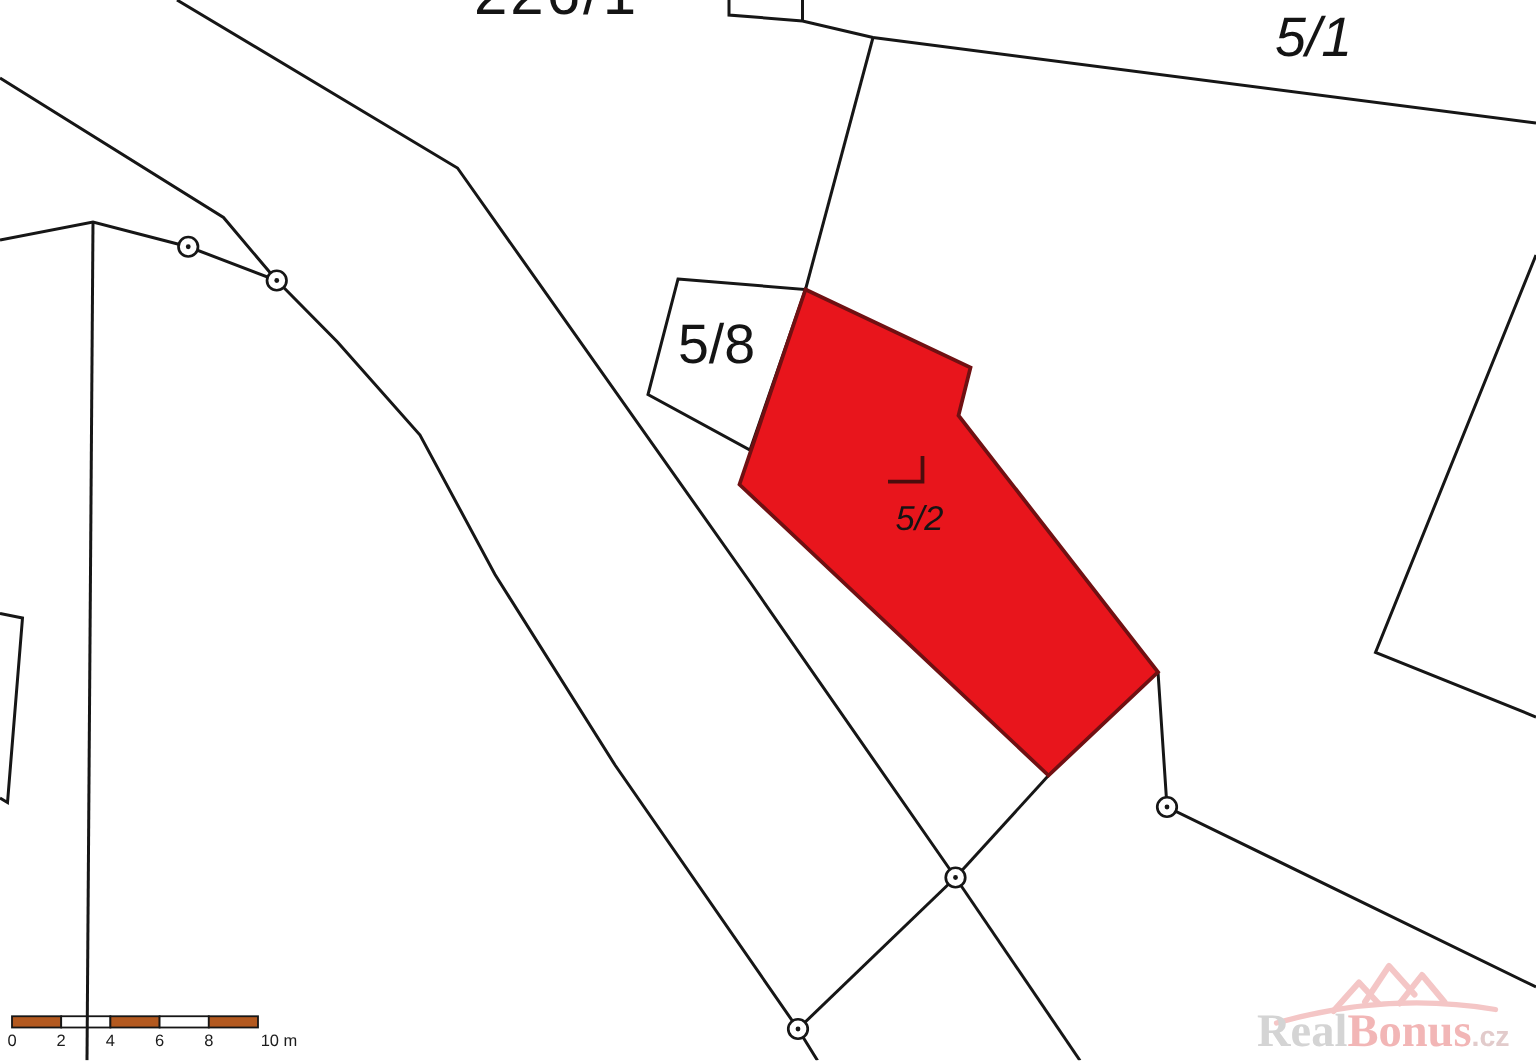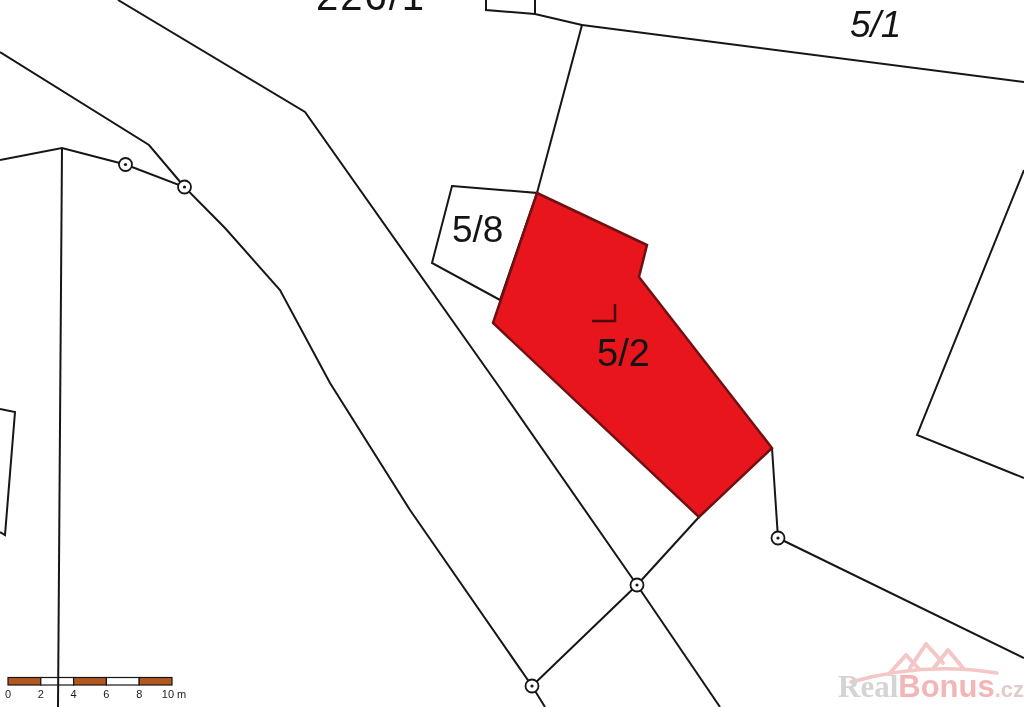--- a/index.html
+++ b/index.html
@@ -8,32 +8,32 @@
     overflow:hidden;font-family:"Liberation Sans", sans-serif;
   }
   #map-svg{position:absolute;left:0;top:0;}
   .parcel-label{
     position:absolute;color:#141414;line-height:1;white-space:nowrap;
     font-family:"Liberation Sans", sans-serif;
   }
   #label-road{left:316px;top:-24px;font-size:40px;line-height:40px;letter-spacing:2px;}
   #label-5-1{left:850px;top:6px;font-size:37px;font-style:italic;}
   #label-5-3{left:452px;top:211px;font-size:37px;}
-  #label-5-2{left:597px;top:334px;font-size:38px;}
+  #label-5-2{left:597px;top:334px;font-size:23px;font-style:italic;}
   .scale-tick{
     position:absolute;top:688px;transform:translateX(-50%);
     font-size:11px;color:#1c1c1c;white-space:nowrap;
   }
   #watermark-text{
     position:absolute;left:838px;top:671px;font-size:31px;font-weight:bold;
     line-height:1;white-space:nowrap;letter-spacing:0;
   }
   #watermark-text .wm-gray{color:#d4d4d4;font-family:Liberation Serif, serif;}
-  #watermark-text .wm-pink{color:#f2b6b6;}
-  #watermark-text .wm-suffix{font-size:22px;color:#e2cbcb;font-weight:bold;}
+  #watermark-text .wm-pink{color:#f2b6b6;font-family:Liberation Serif, serif;}
+  #watermark-text .wm-suffix{font-size:19px;color:#e2cbcb;font-weight:bold;}
 </style>
 </head>
 <body>
 
 <div id="canvas">
 
   <svg id="map-svg" width="1024" height="707" viewBox="0 0 1024 707">
 
     <g fill="none" stroke-width="4" stroke-linecap="round" stroke-linejoin="round">
       <path d="M889,674 L906,655 L919,669" stroke="#f4c6c6"></path>
@@ -100,19 +100,19 @@
   <div id="label-road" class="parcel-label">226/1</div>
   <div id="label-5-1" class="parcel-label">5/1</div>
   <div id="label-5-3" class="parcel-label">5/8</div>
   <div id="label-5-2" class="parcel-label">5/2</div>
 
   <div class="scale-tick" style="left:8px">0</div>
   <div class="scale-tick" style="left:40.8px">2</div>
   <div class="scale-tick" style="left:73.6px">4</div>
   <div class="scale-tick" style="left:106.4px">6</div>
   <div class="scale-tick" style="left:139.2px">8</div>
-  <div class="scale-tick" style="left:174px">10 m</div>
+  <div class="scale-tick" style="left:186px">10 m</div>
 
   <div id="watermark-text">
     <span class="wm-gray">Real</span><span class="wm-pink">Bonus</span><span class="wm-suffix">.cz</span>
   </div>
 
 </div>
 
 </body></html>

